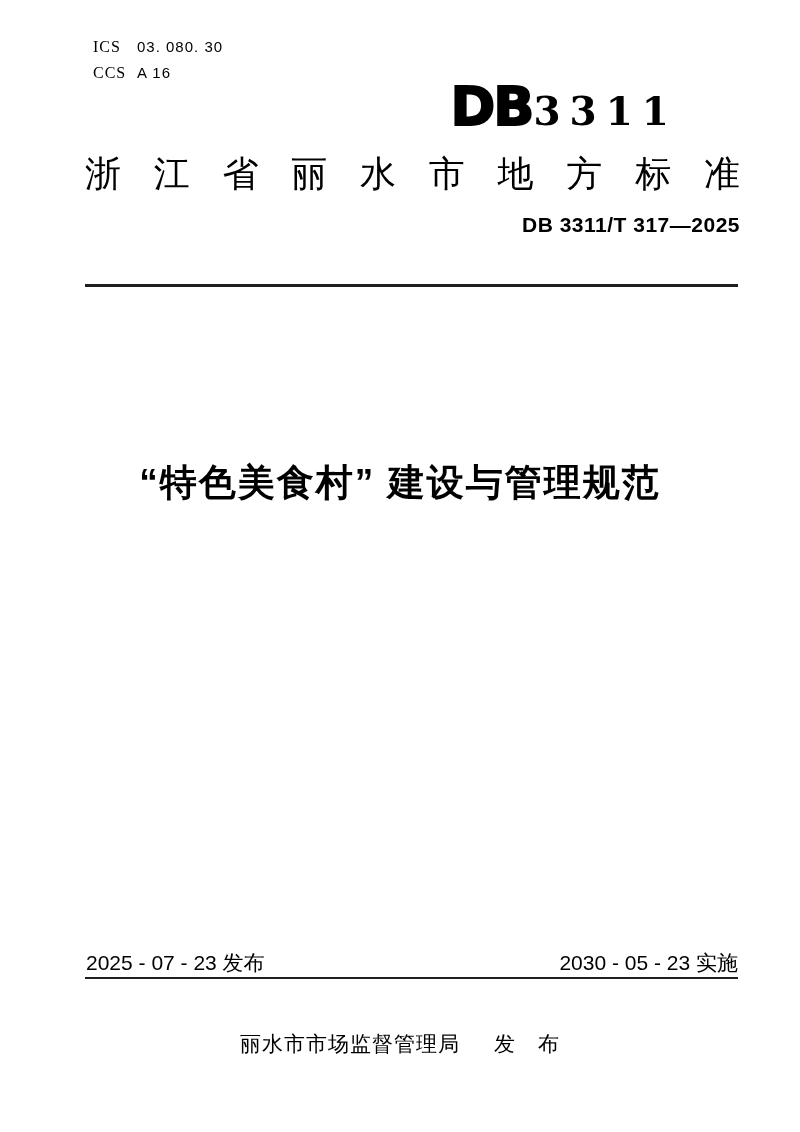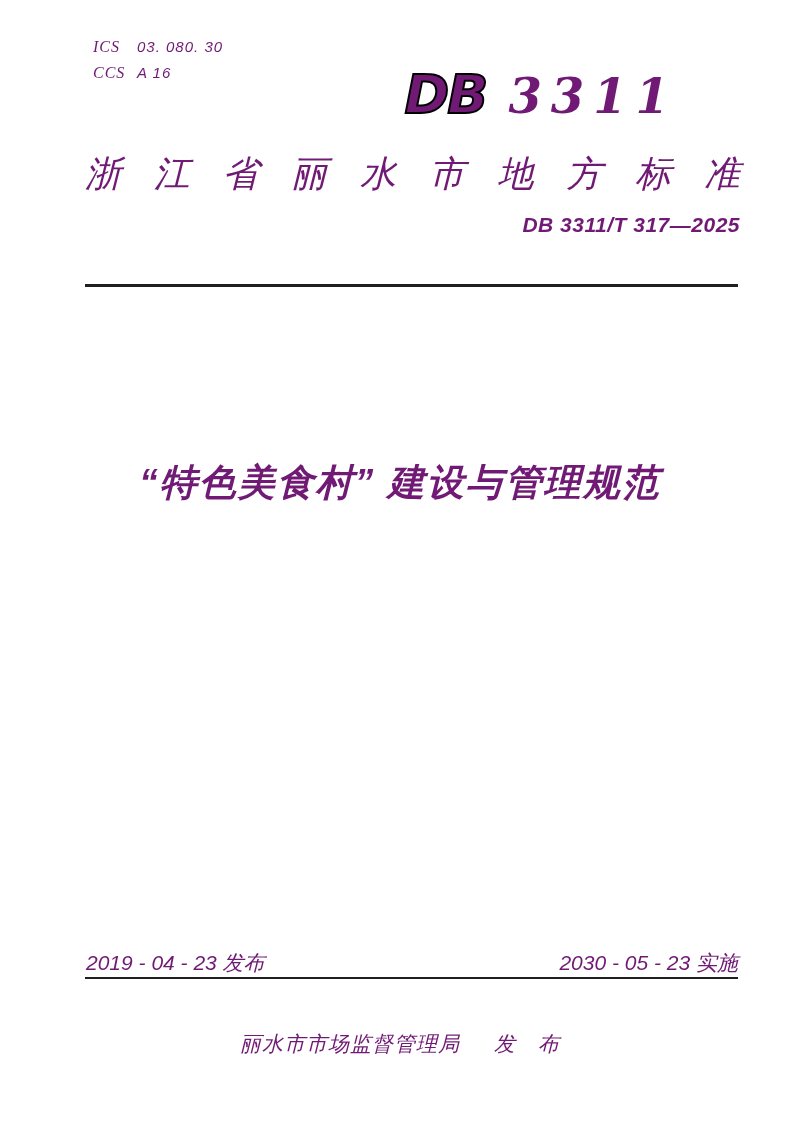--- a/index.html
+++ b/index.html
@@ -1,51 +1,50 @@
 <!DOCTYPE html>
 <html><head>
 <meta charset="utf-8">
 <style>
   html,body { margin:0; padding:0; background:#ffffff; }
   .page {
     position:relative;
     width:800px; height:1132px;
     margin:0 auto;
     background:#ffffff;
-    color:#701a75;
+    color:#000000;
     font-family:"Liberation Sans", sans-serif;
     overflow:hidden;
-    font-style:italic;
   }
 
   
   .codes { position:absolute; left:93px; top:34px; font-size:15px; }
   .code-row { height:26px; line-height:26px; white-space:nowrap; }
   .code-label {
     display:inline-block; width:44px;
     font-family:"Liberation Serif", serif;
     font-size:16px; letter-spacing:1px;
   }
   .code-value { font-size:15px; letter-spacing:1px; }
 
   
   .logo {
-    position:absolute; top:68px; right:122px;
+    position:absolute; top:80px; right:122px;
     display:flex; align-items:baseline; line-height:1;
     white-space:nowrap;
   }
   .logo-db {
     font-family:"DejaVu Sans", sans-serif;
     font-weight:bold; font-size:54px; letter-spacing:-2px;
     -webkit-text-stroke:2px #000;
   }
   .logo-num {
     font-family:"DejaVu Serif", serif;
-    font-weight:bold; font-size:48px; letter-spacing:9px;
-    margin-left:22px;
+    font-weight:bold; font-size:39px; letter-spacing:9px;
+    margin-left:1px;
     text-align:center;
   }
 
   
   .standard-type {
     position:absolute; left:85px; right:60px; top:150px;
     display:flex; justify-content:space-between;
     font-size:36px; font-weight:500; white-space:nowrap;
   }
 
@@ -117,21 +116,21 @@
       <span>准</span>
     </div>
 
   <div class="doc-number">DB 3311/T 317—2025</div>
 
   <div class="rule rule-top"></div>
 
   <div class="doc-title">“特色美食村” 建设与管理规范</div>
 
   <div class="dates">
-    <span>2019 - 04 - 23 发布</span>
+    <span>2025 - 07 - 23 发布</span>
     <span>2030 - 05 - 23 实施</span>
   </div>
 
   <div class="rule rule-bottom"></div>
 
   <div class="issuer-row">
     <span>丽水市市场监督管理局</span>
     <span>发　布</span>
   </div>
 

